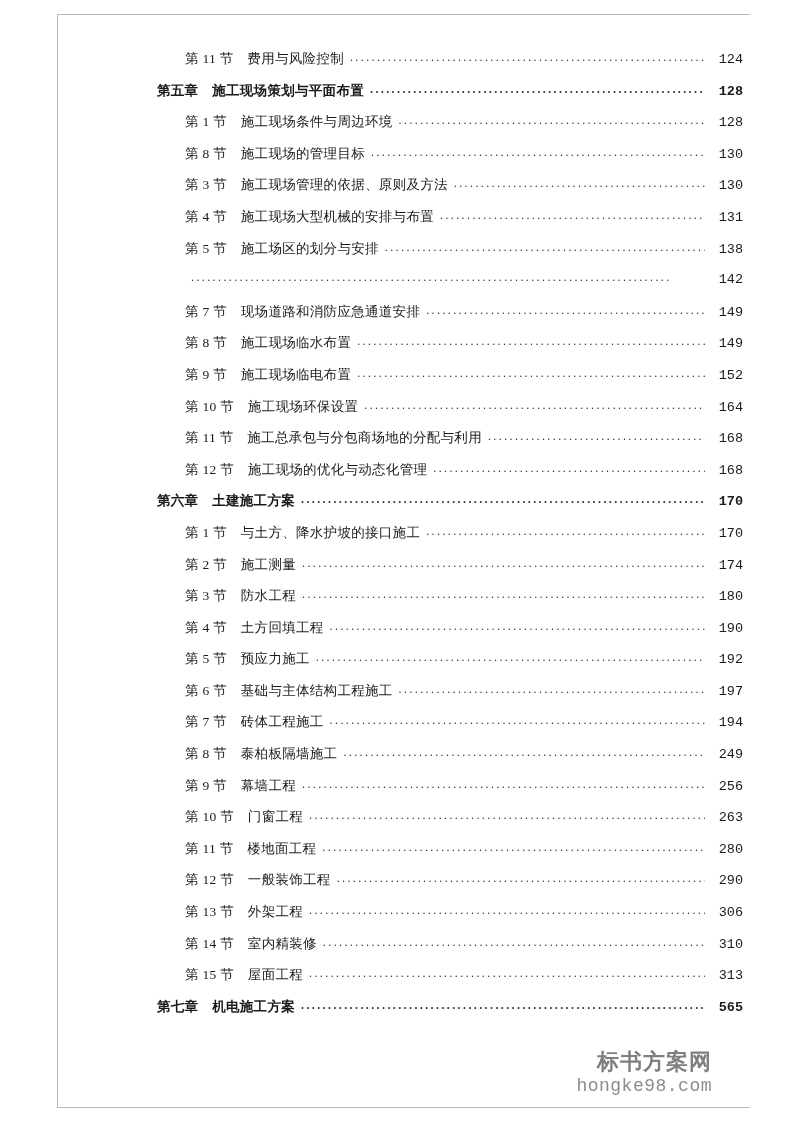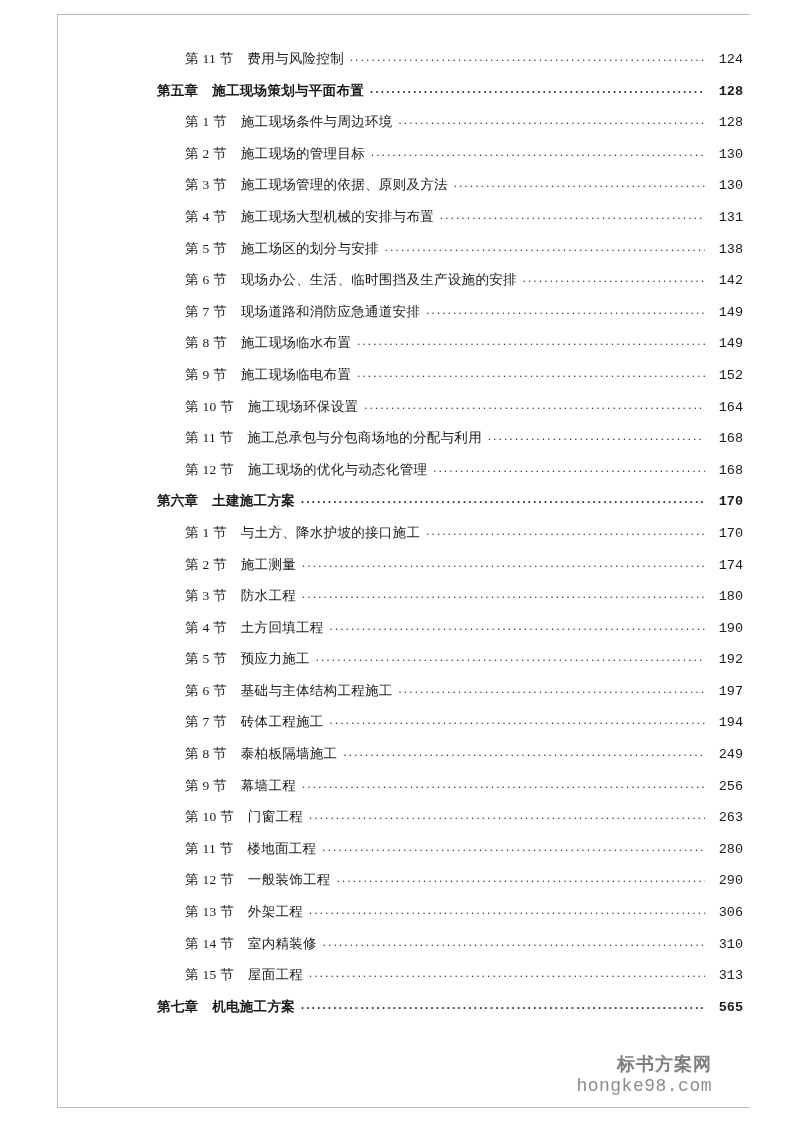--- a/index.html
+++ b/index.html
@@ -79,21 +79,21 @@
   }
   .watermark {
     position: absolute;
     right: 38px;
     bottom: 24px;
     text-align: right;
     user-select: none;
   }
   .watermark-cn {
     font-family: "Liberation Serif", "DejaVu Serif", serif;
-    font-size: 18px;
+    font-size: 22px;
     font-weight: bold;
     color: #7f7f7f;
     letter-spacing: 1px;
     line-height: 1.1;
   }
   .watermark-en {
     font-family: Liberation Mono, monospace;
     font-size: 18px;
     color: #8c8c8c;
     letter-spacing: 0.5px;
@@ -117,41 +117,40 @@
         <span class="toc-label">第五章　施工现场策划与平面布置</span>
         <span class="toc-dots">.........................................................................................</span>
         <span class="toc-page">128</span>
       </div>
       <div class="toc-entry level-2">
         <span class="toc-label">第 1 节　施工现场条件与周边环境</span>
         <span class="toc-dots">.........................................................................................</span>
         <span class="toc-page">128</span>
       </div>
       <div class="toc-entry level-2">
-        <span class="toc-label">第 2 节　施工现场的管理目标</span>
+        <span class="toc-label">第 8 节　施工现场的管理目标</span>
         <span class="toc-dots">.........................................................................................</span>
         <span class="toc-page">130</span>
       </div>
       <div class="toc-entry level-2">
         <span class="toc-label">第 3 节　施工现场管理的依据、原则及方法</span>
         <span class="toc-dots">.........................................................................................</span>
         <span class="toc-page">130</span>
       </div>
       <div class="toc-entry level-2">
         <span class="toc-label">第 4 节　施工现场大型机械的安排与布置</span>
         <span class="toc-dots">.........................................................................................</span>
         <span class="toc-page">131</span>
       </div>
       <div class="toc-entry level-2">
         <span class="toc-label">第 5 节　施工场区的划分与安排</span>
         <span class="toc-dots">.........................................................................................</span>
         <span class="toc-page">138</span>
       </div>
       <div class="toc-entry level-2">
-        <span class="toc-label">第 6 节　现场办公、生活、临时围挡及生产设施的安排</span>
         <span class="toc-dots">.........................................................................................</span>
         <span class="toc-page">142</span>
       </div>
       <div class="toc-entry level-2">
         <span class="toc-label">第 7 节　现场道路和消防应急通道安排</span>
         <span class="toc-dots">.........................................................................................</span>
         <span class="toc-page">149</span>
       </div>
       <div class="toc-entry level-2">
         <span class="toc-label">第 8 节　施工现场临水布置</span>

